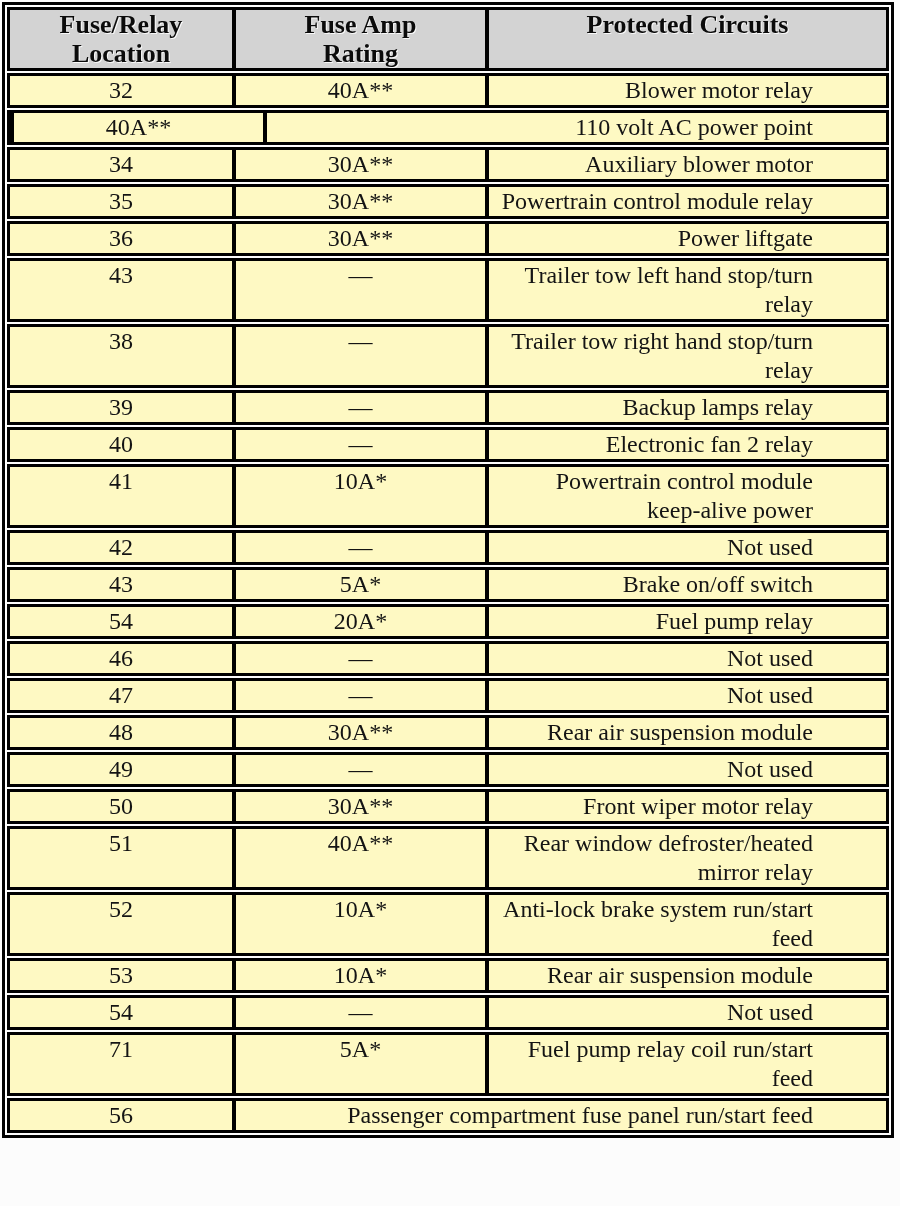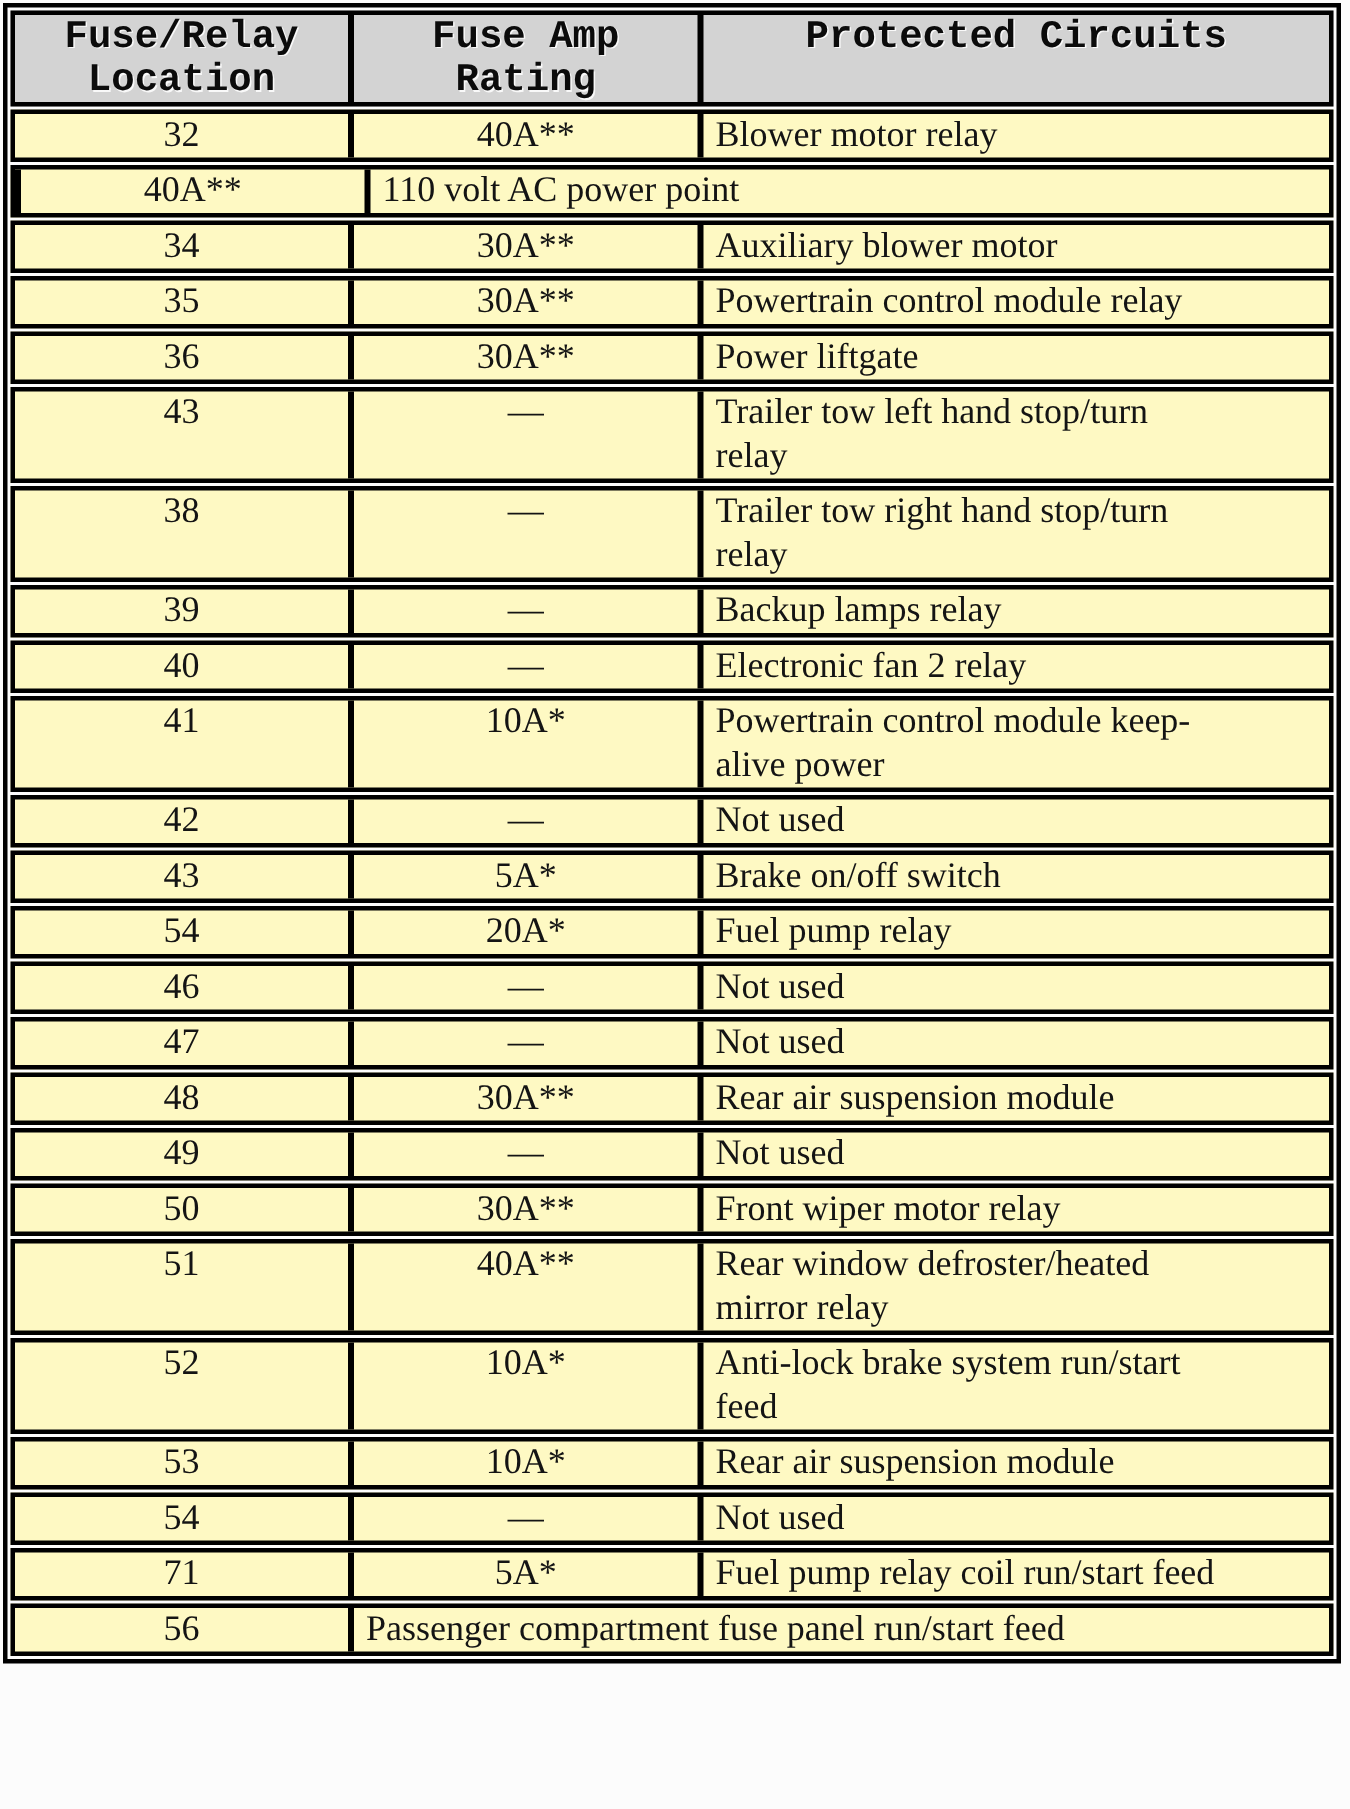--- a/index.html
+++ b/index.html
@@ -31,24 +31,24 @@
     align-items:stretch;
   }
   .row:last-child{margin-bottom:0;}
   .cell{
     box-sizing:border-box;
     font-size:24px;
     line-height:29px;
     padding-top:0;padding-bottom:0;
   }
   .c1{width:222px;text-align:center;}
-  .c2{width:233px;text-align:center;border-left:4px solid var(--border);}
-  .c3{flex:1;text-align:left;border-left:4px solid var(--border);
+  .c2{width:253px;text-align:center;border-left:4px solid var(--border);}
+  .c3{flex:1;text-align:right;border-left:4px solid var(--border);
       padding-left:8px;padding-right:73px;}
-  .header-row{background:var(--header-bg);font-family:Liberation Mono, monospace;}
+  .header-row{background:var(--header-bg);}
   .header-row .cell{
     font-weight:bold;
     font-size:26px;
     white-space:pre-line;
     text-align:center;
     color:#0b0b0b;
     text-shadow:1px 1px 0 rgba(255,255,255,0.85);
   }
   .header-row .c3{padding-left:8px;padding-right:8px;}
 </style>

